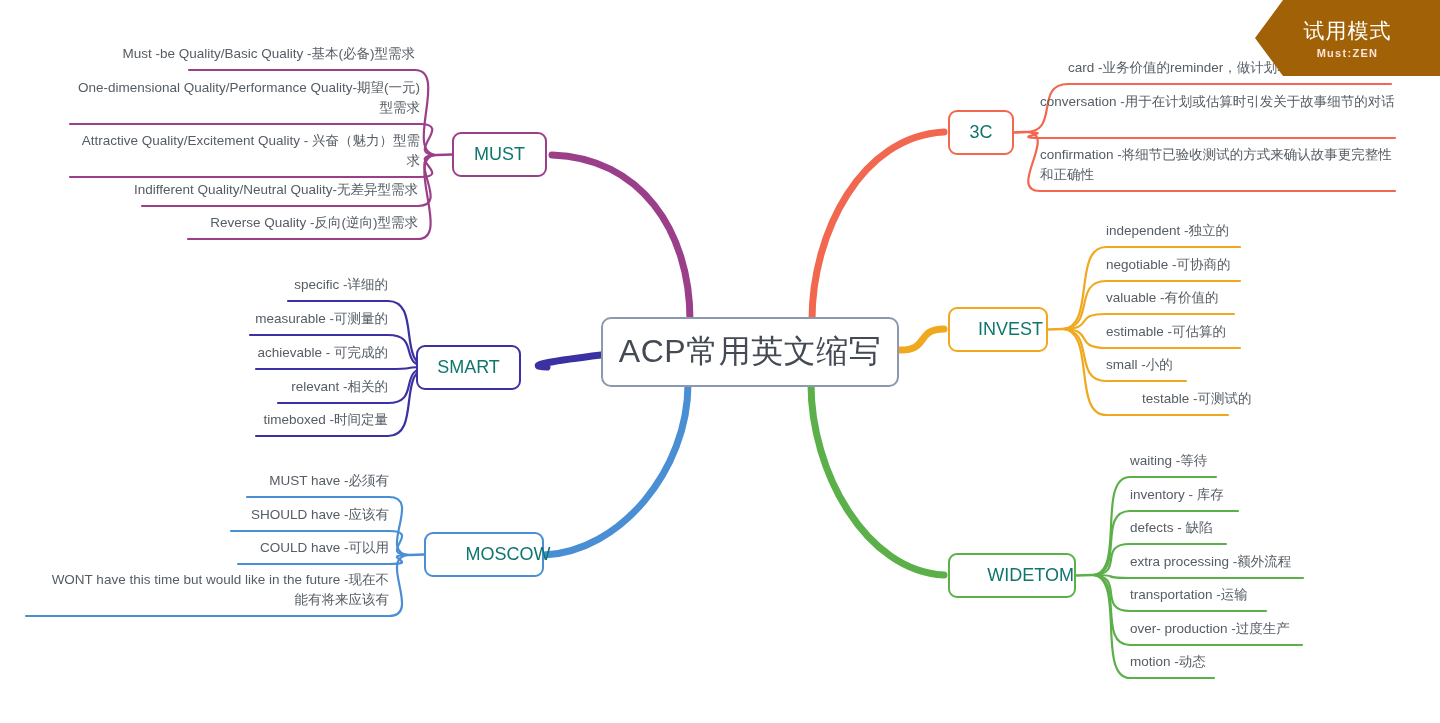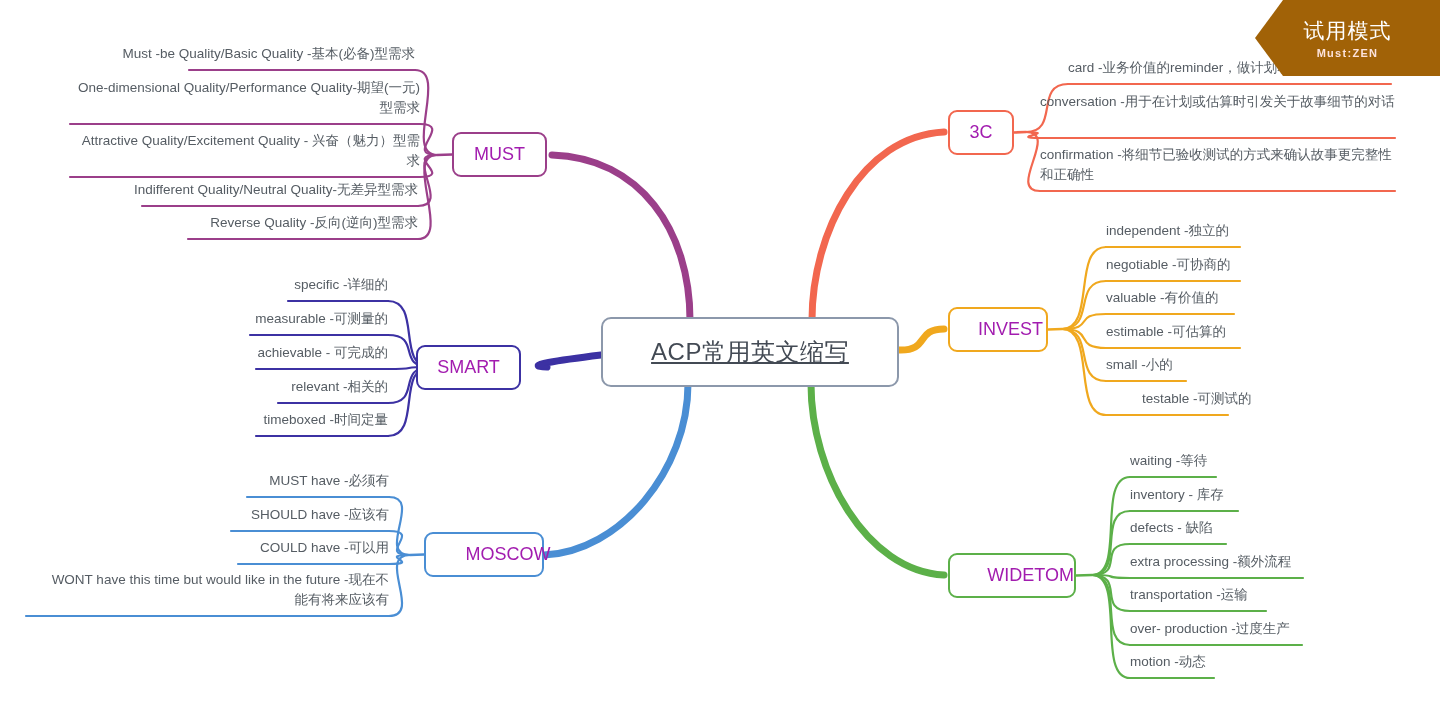--- a/index.html
+++ b/index.html
@@ -25,39 +25,38 @@
     position: absolute;
     left: 601px; top: 317px;
     width: 298px; height: 70px;
     border: 2px solid #8c98ab;
     border-radius: 10px;
     background: #fff;
     display: flex; align-items: center; justify-content: center;
     z-index: 6;
   }
   .root-node span {
-    font-size: 24px;
+    font-size: 32px;
     color: #434a54;
     letter-spacing: .5px;
     white-space: nowrap;
-    text-decoration: underline;
   }
 
   
   .branch-node {
     position: absolute;
     border: 2px solid #999;
     border-radius: 9px;
     background: #fff;
     display: flex; align-items: center; justify-content: center;
     z-index: 5;
   }
   .branch-node span {
     font-size: 18px;
-    color: #a21caf;
+    color: #0f766e;
     white-space: nowrap;
   }
 
   
   .leaf {
     position: absolute;
     z-index: 4;
     padding-bottom: 4px;
     border-bottom: 2px solid #999;
   }

